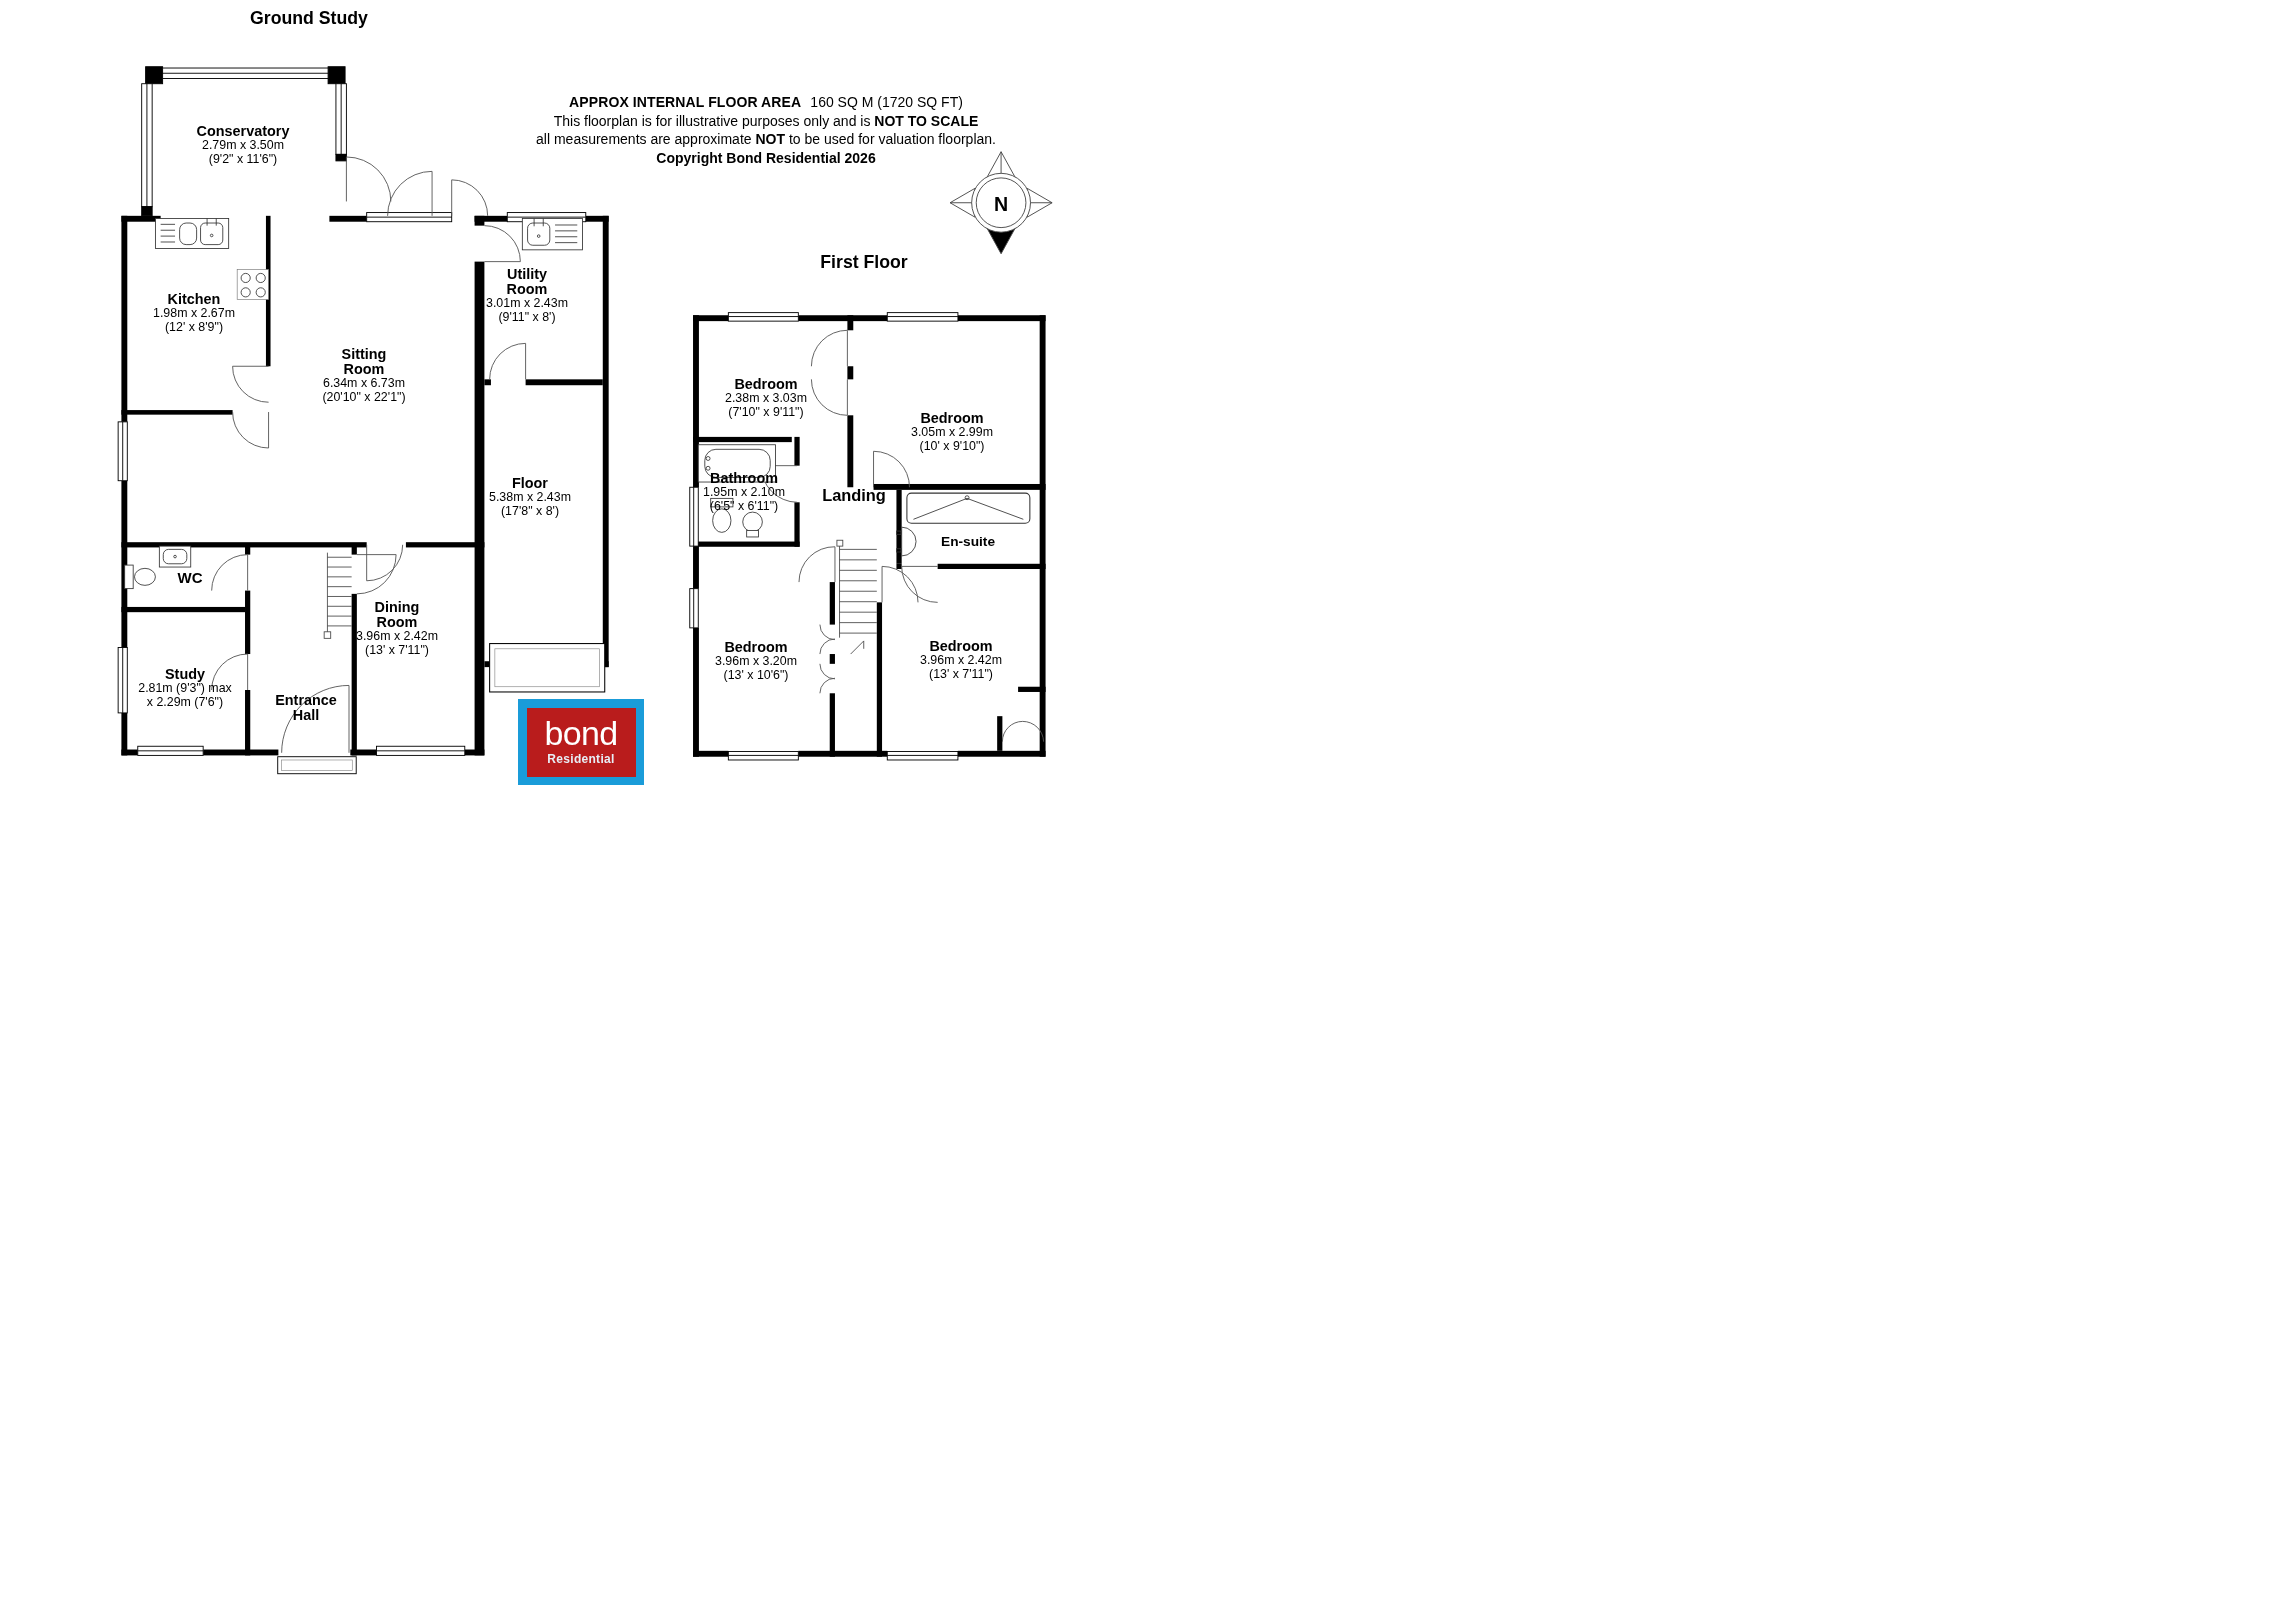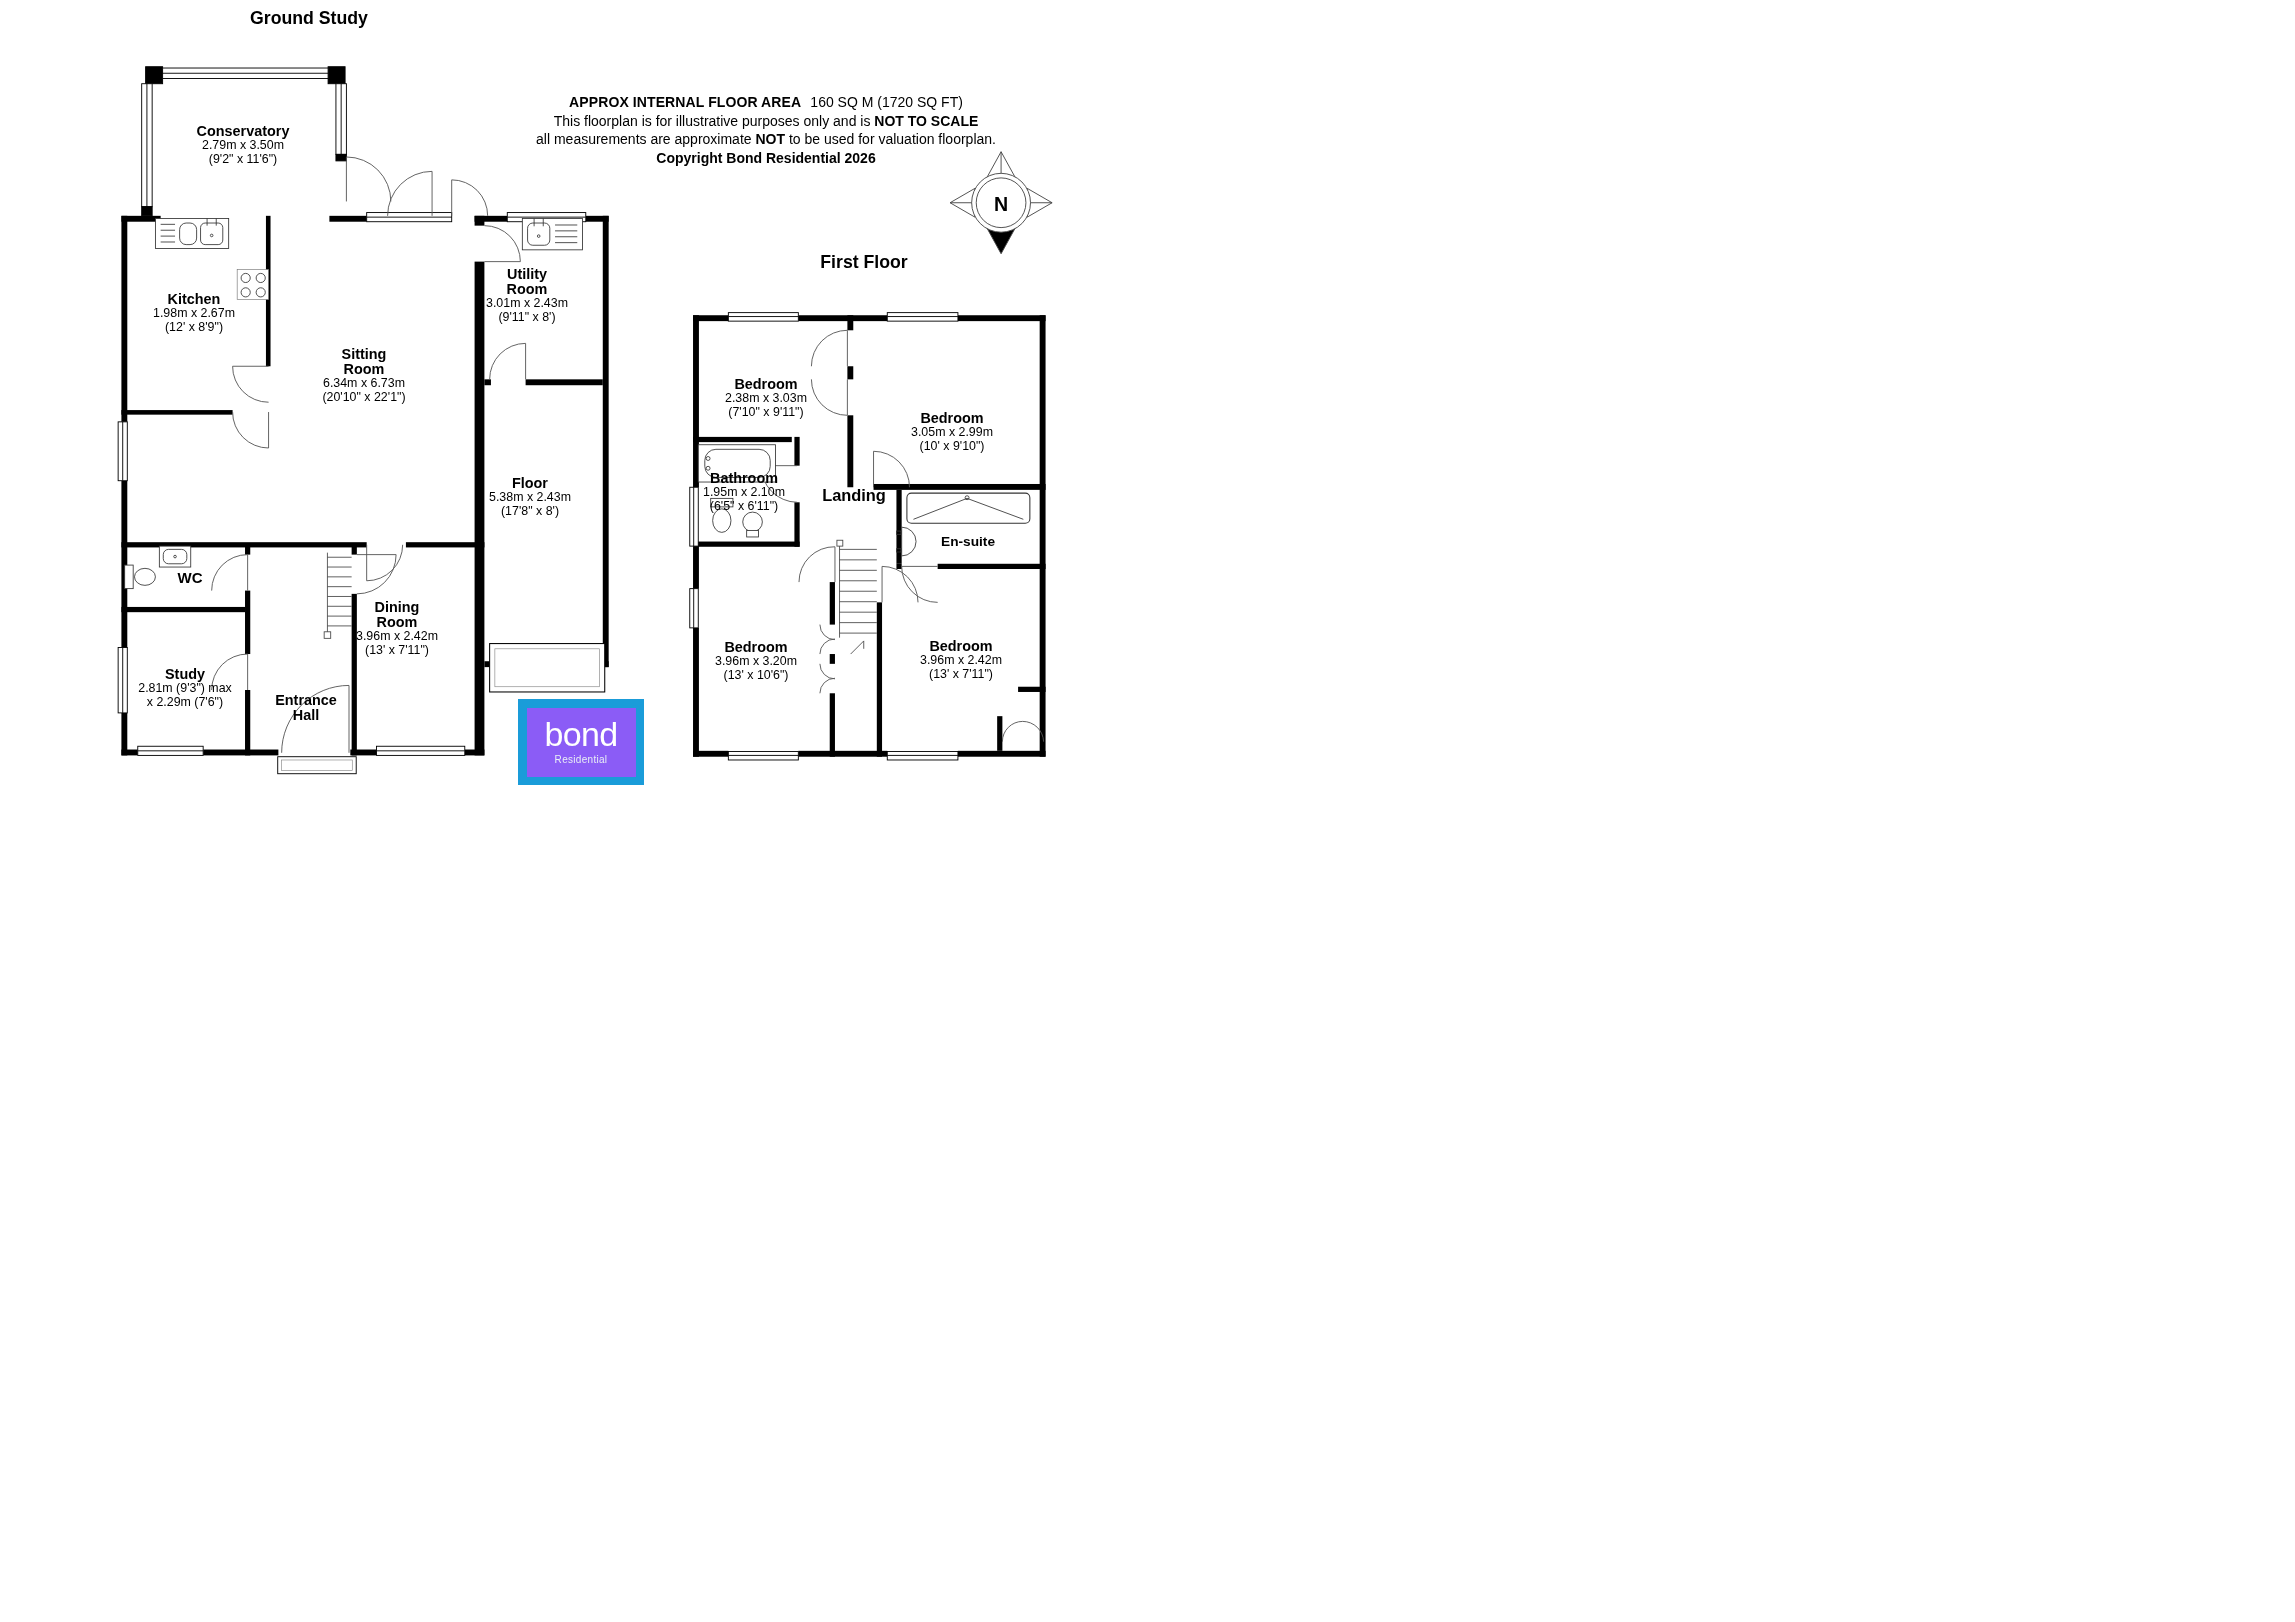--- a/index.html
+++ b/index.html
@@ -12,24 +12,24 @@
   .rn{font-weight:bold;font-size:14.4px;}
   .rn.wrap{width:65px;margin:0 auto;}
   .rd{font-size:12.4px;line-height:1.12;white-space:nowrap;}
   .single .rn{font-size:15px;}
   .disclaimer{position:absolute;left:766px;top:93px;transform:translateX(-50%);
               text-align:center;font-size:14px;line-height:1.33;white-space:nowrap;}
   .disclaimer .l1 b{letter-spacing:0.1px;}
   .disclaimer .gap{display:inline-block;width:9.2px;}
   .logo{position:absolute;left:518px;top:699px;width:126px;height:86px;
         background:#1a9cd9;display:flex;align-items:center;justify-content:center;}
-  .logo-inner{width:109px;height:69px;background:#8b5cf6;display:flex;flex-direction:column;
+  .logo-inner{width:109px;height:69px;background:#b91c1c;display:flex;flex-direction:column;
               align-items:center;justify-content:center;}
   .logo-word{color:#fff;font-size:34px;font-weight:400;line-height:.9;letter-spacing:-0.7px;}
-  .logo-sub{color:#e8eef5;font-size:10px;font-weight:400;margin-top:3.9px;letter-spacing:0.3px;}
+  .logo-sub{color:#e8eef5;font-size:12px;font-weight:700;margin-top:3.9px;letter-spacing:0.3px;}
   .compass-n{position:absolute;left:1001px;top:204px;transform:translate(-50%,-50%);
              font-weight:bold;font-size:19.6px;}
 </style>
 </head>
 <body>
 
 <div class="canvas">
 
 <svg width="1148" height="811" viewBox="0 0 1754 1240">
 

